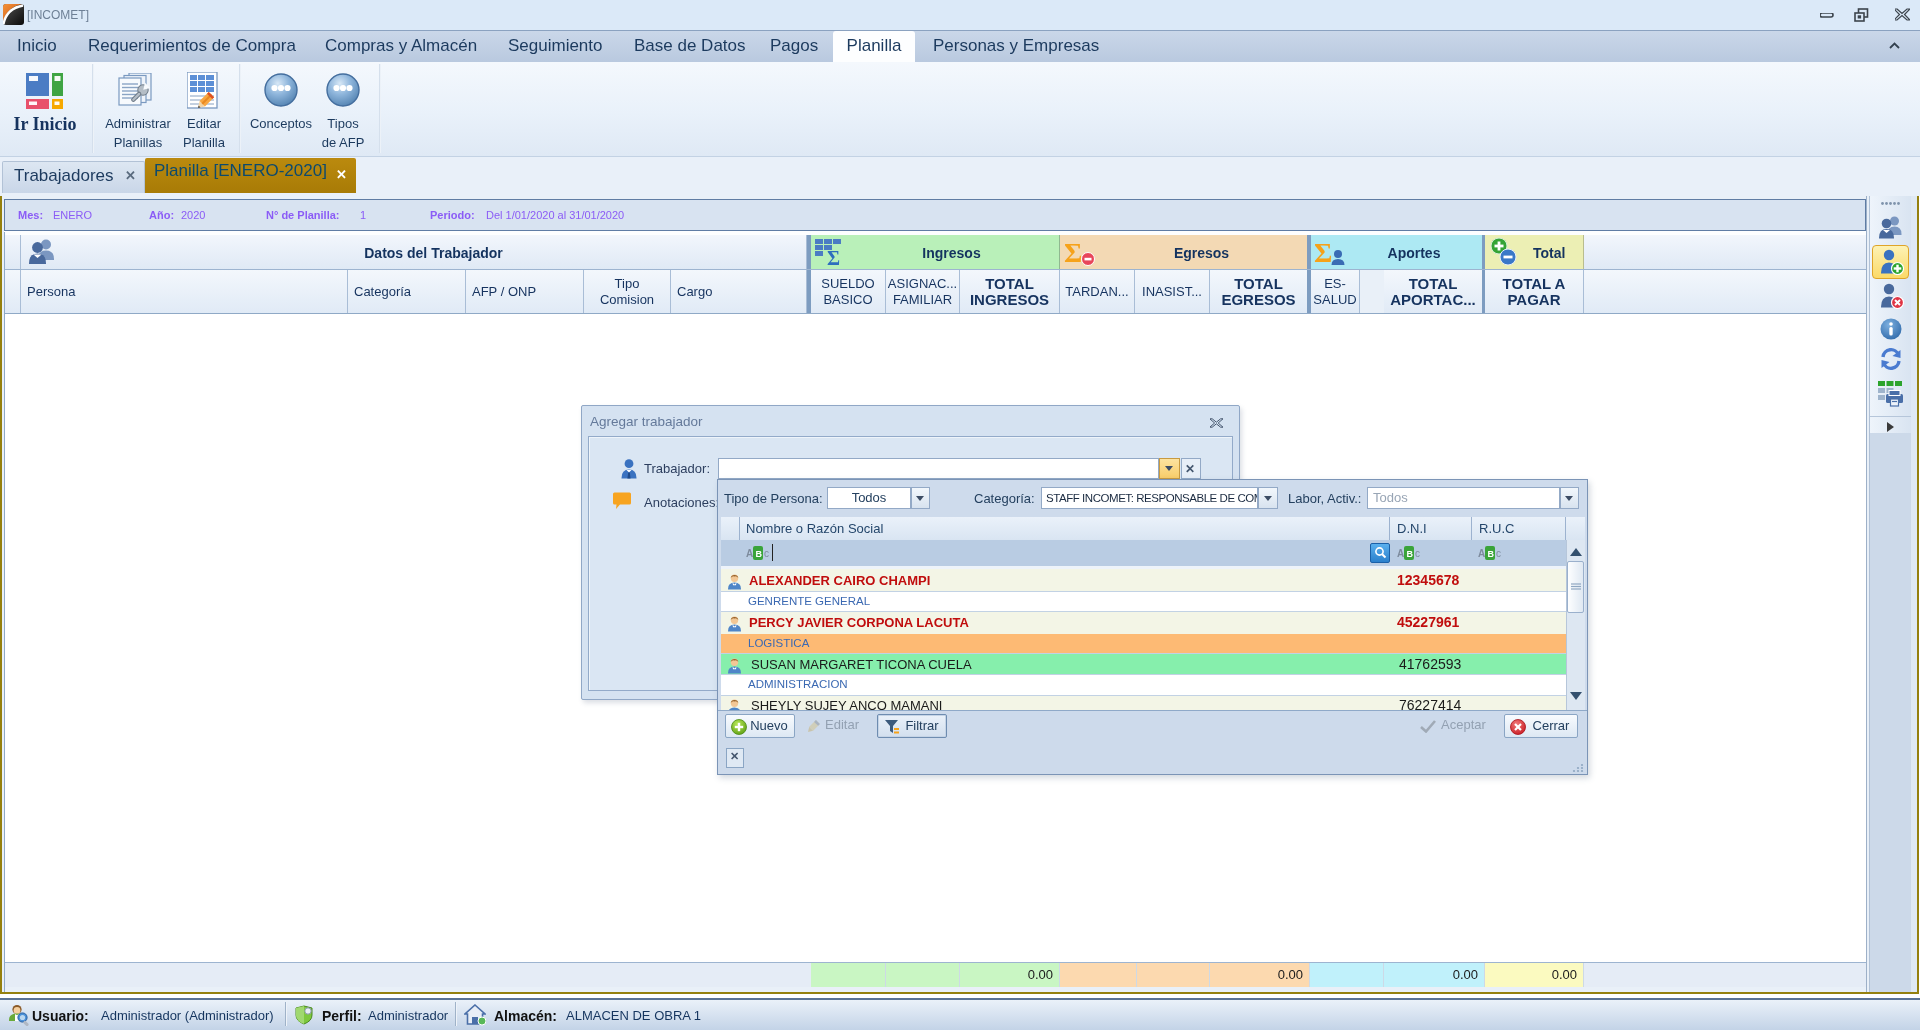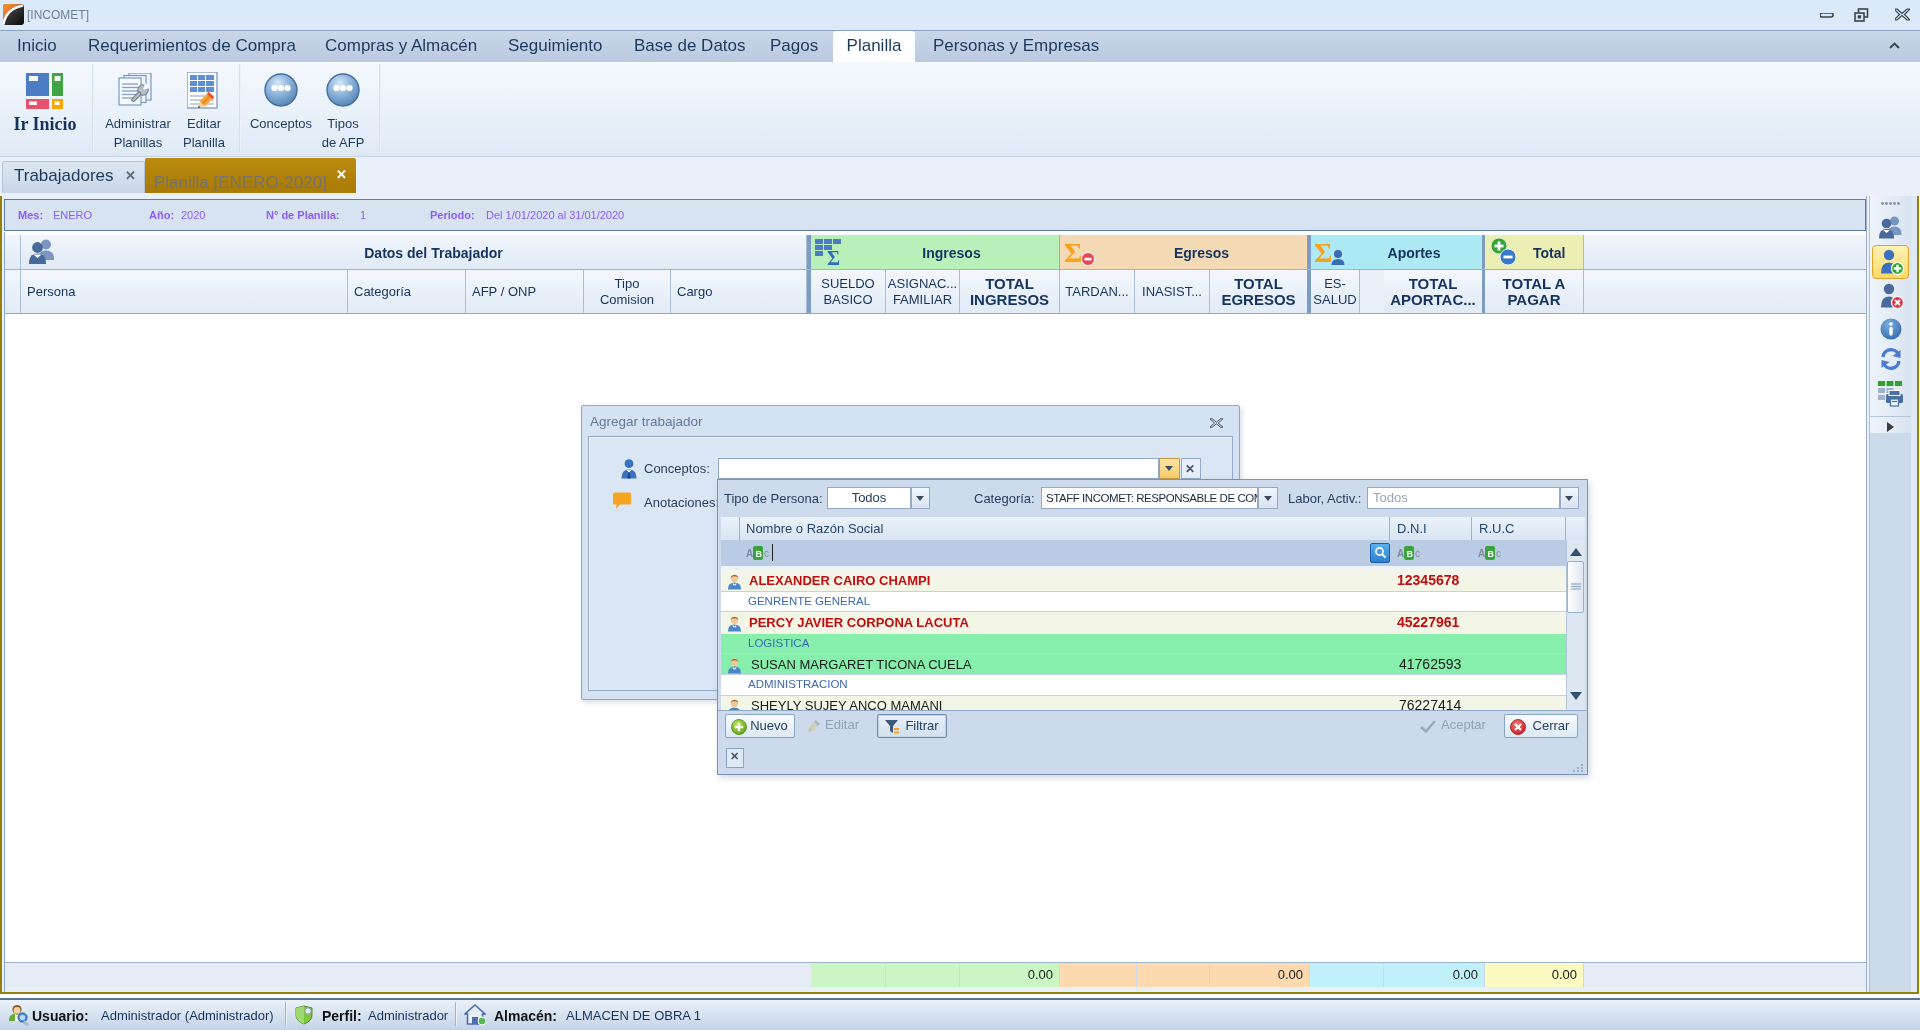--- a/index.html
+++ b/index.html
@@ -193,21 +193,21 @@
       <circle cx="23.5" cy="15" r="3.1" fill="#fff"></circle>
     </svg>
   </div>
 <div class="abs rlbl" style="left:306px;top:114px;width:74px">Tipos<br>de AFP</div>
 
 <div class="abs tabrow"></div>
 <div class="abs tab1"></div>
 <div class="abs mtxt" style="left:14px;top:160px;line-height:32px">Trabajadores</div>
 <div class="abs" style="left:125px;top:168px;color:#5a6b7e;font-size:13px;font-weight:bold">✕</div>
 <div class="abs tab2"></div>
-<div class="abs mtxt" style="left:154px;top:166px;line-height:34px;color:#737373">Planilla [ENERO-2020]</div>
+<div class="abs mtxt" style="left:154px;top:154px;line-height:34px;color:#0c4a6e">Planilla [ENERO-2020]</div>
 <div class="abs" style="left:336px;top:167px;color:#fff;font-size:13px;font-weight:bold">✕</div>
 
 <div class="abs workbg"></div>
 <div class="abs frame" style="left:0;top:196px;width:2px;height:798px"></div>
 <div class="abs frame" style="left:1917px;top:196px;width:2px;height:798px"></div>
 <div class="abs frame" style="left:0;top:992px;width:1919px;height:2px"></div>
 <div class="abs infobar"></div>
 <div class="abs itxt" style="left:18px;top:200px;font-weight:bold">Mes:</div>
 <div class="abs itxt" style="left:53px;top:200px">ENERO</div>
 <div class="abs itxt" style="left:149px;top:200px;font-weight:bold">Año:</div>
@@ -490,21 +490,21 @@
 <div class="abs" style="left:621px;top:459px">
     <svg width="16" height="20">
       <g fill="#3a72c0">
         <circle cx="8" cy="4.7" r="4.4"></circle>
         <path d="M0.5 19 Q0.5 10.5 8 10.5 Q15.5 10.5 15.5 19 L15.5 19.5 L0.5 19.5 Z"></path>
       </g>
       <path d="M5.5 11 L8 13.5 L10.5 11" fill="#fff"></path>
       <path d="M7.2 13.5 L8.8 13.5 L9.6 19.5 L6.4 19.5 Z" fill="#1e4a8a"></path>
     </svg>
   </div>
-<div class="abs dtxt" style="left:644px;top:461px">Conceptos:</div>
+<div class="abs dtxt" style="left:644px;top:461px">Trabajador:</div>
 <div class="abs combo" style="left:718px;top:458px;width:441px;height:21px"></div>
 <div class="abs" style="left:1159px;top:458px;width:21px;height:21px;background:linear-gradient(#fce3a0,#f8cd6a);border:1px solid #c89a40"></div>
 <div class="abs" style="left:1165px;top:466px">
     <svg width="9" height="6">
       <path d="M0 0 L8 0 L4 5 Z" fill="#3c4c64"></path>
     </svg>
   </div>
 <div class="abs" style="left:1181px;top:458px;width:20px;height:21px;background:#e7eef7;border:1px solid #93a9c6"></div>
 <div class="abs" style="left:1185px;top:462px;color:#44566e;font-size:12px;font-weight:bold">✕</div>
 <div class="abs" style="left:612px;top:492px">
@@ -598,21 +598,21 @@
 <div class="abs prow beige" style="top:612px;height:30px">
     <svg class="abs" style="left:6px;top:3px" width="15" height="17">
       <circle cx="7.5" cy="5.2" r="3.7" fill="#f2c795"></circle>
       <path d="M3.6 5 A4 4 0 0 1 11.4 5 Q9.4 2.6 7.5 3.6 Q5.6 2.6 3.6 5 Z" fill="#96622a"></path>
       <path d="M1 16 Q1 9.5 7.5 9.5 Q14 9.5 14 16 L14 16.5 L1 16.5 Z" fill="#4f86c8"></path>
       <path d="M5.6 9.7 L7.5 11.6 L9.4 9.7 L9 12.2 L6 12.2 Z" fill="#fff"></path>
     </svg>
     <span class="abs rname" style="left:28px;top:3px">PERCY JAVIER CORPONA LACUTA</span>
     <span class="abs rname" style="left:676px;top:2px;font-size:14px">45227961</span>
   </div>
-<div class="abs prow" style="top:634px;height:20px;background:#86efac">
+<div class="abs prow" style="top:634px;height:20px;background:#fdba74">
     <span class="abs cat" style="left:27px;top:3px">LOGISTICA</span>
   </div>
 <div class="abs prow" style="top:654px;height:21px;background:#86efac">
     <svg class="abs" style="left:6px;top:3px" width="15" height="17">
       <circle cx="7.5" cy="5.2" r="3.7" fill="#f2c795"></circle>
       <path d="M3.6 5 A4 4 0 0 1 11.4 5 Q9.4 2.6 7.5 3.6 Q5.6 2.6 3.6 5 Z" fill="#96622a"></path>
       <path d="M1 16 Q1 9.5 7.5 9.5 Q14 9.5 14 16 L14 16.5 L1 16.5 Z" fill="#4f86c8"></path>
       <path d="M5.6 9.7 L7.5 11.6 L9.4 9.7 L9 12.2 L6 12.2 Z" fill="#fff"></path>
     </svg>
     <span class="abs" style="left:30px;top:3px;color:#1a1a1a">SUSAN MARGARET TICONA CUELA</span>

